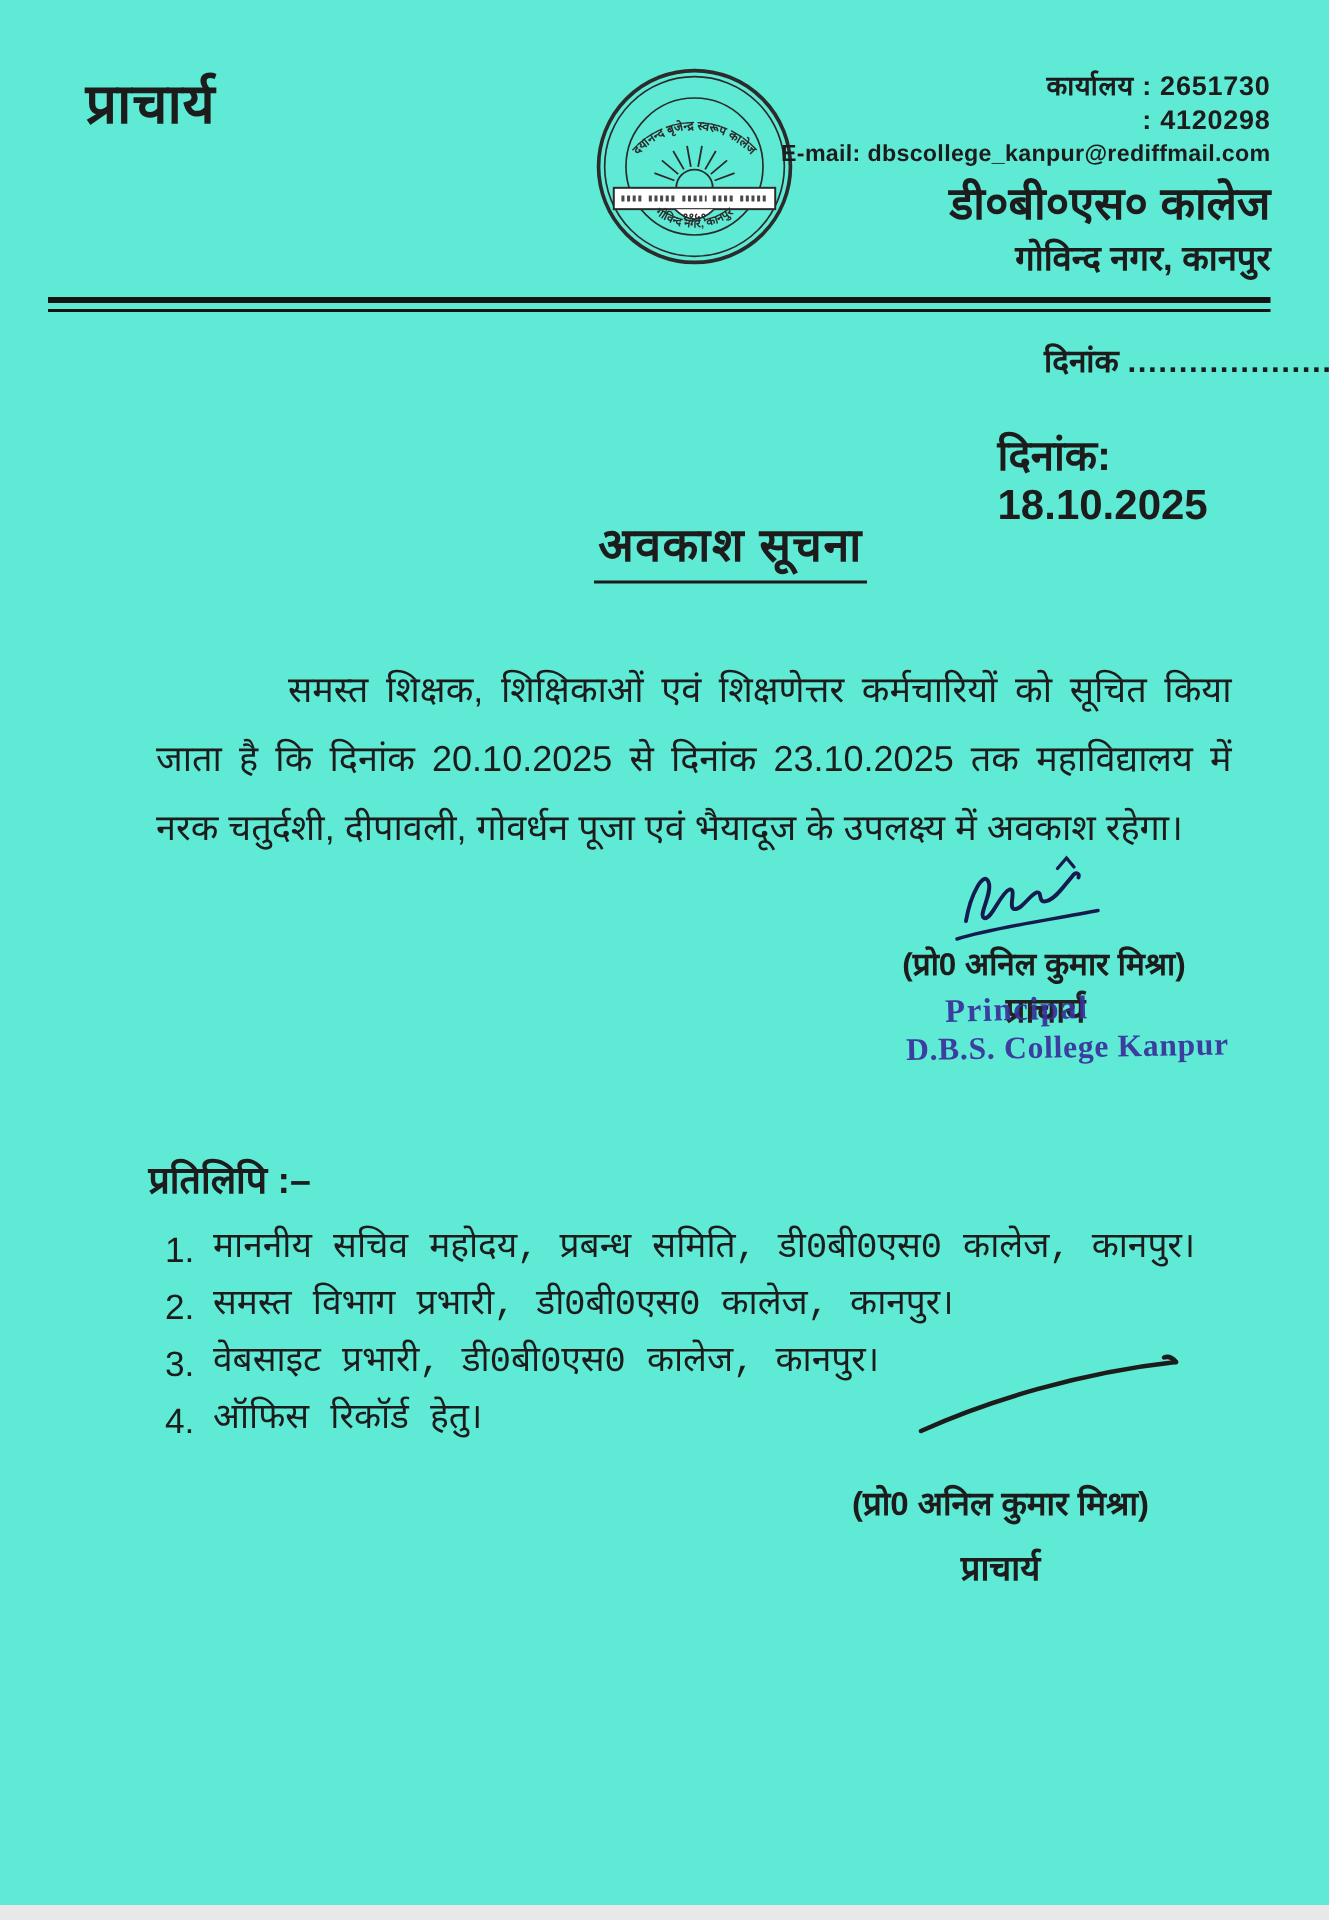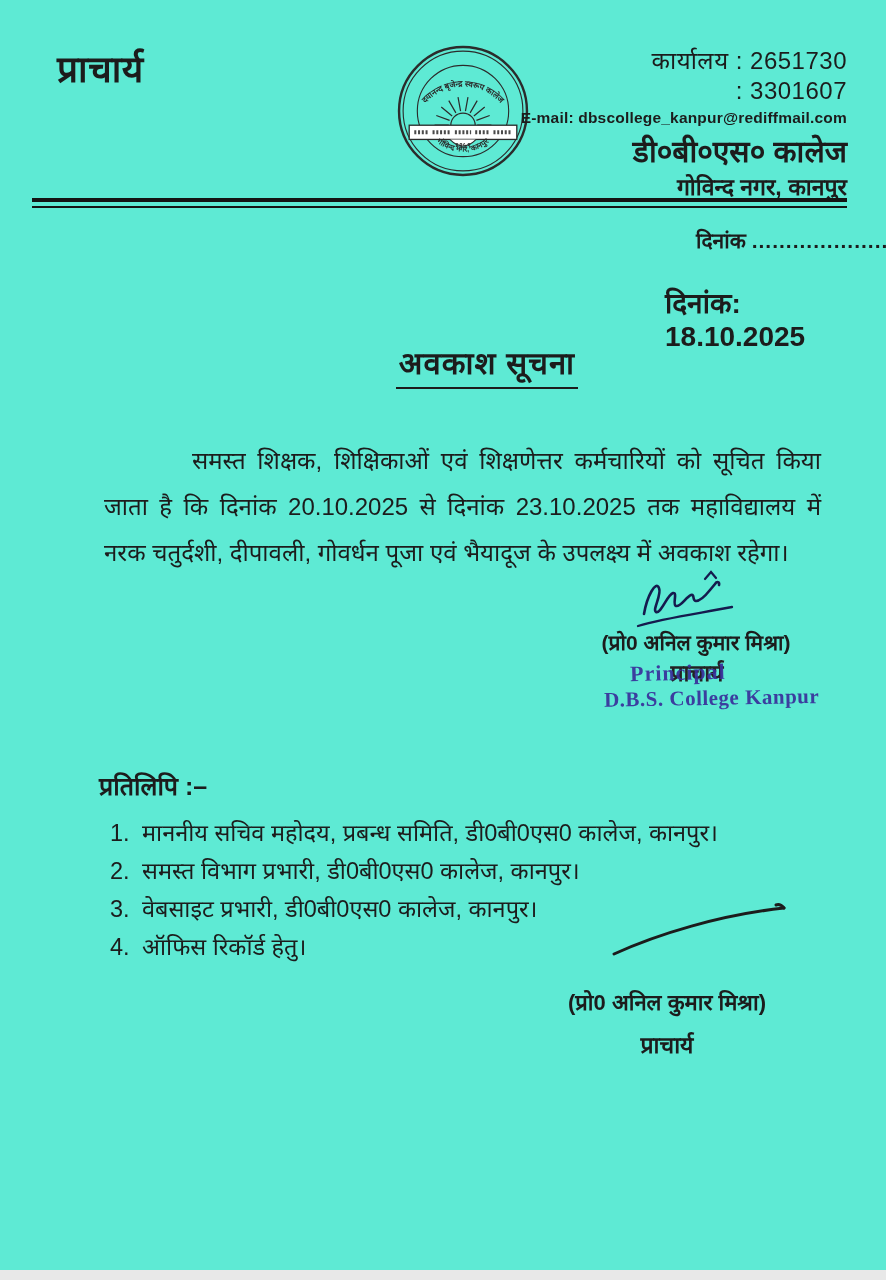--- a/index.html
+++ b/index.html
@@ -11,21 +11,21 @@
     overflow:hidden;
     font-family:"Liberation Sans","DejaVu Sans",sans-serif;
     color:#1c1c1c;
   }
   .abs{position:absolute;}
 
   
   .principal-label{left:57px;top:42px;font-size:37px;font-weight:700;letter-spacing:.5px;}
   .seal{left:396px;top:44px;width:134px;height:134px;}
   .contact{right:39px;top:46px;text-align:right;line-height:1.25;}
-  .contact .phone{font-size:24px;font-weight:400;letter-spacing:.5px;}
+  .contact .phone{font-size:18px;font-weight:700;letter-spacing:.5px;}
   .contact .email{font-size:15.5px;font-weight:700;margin-top:2px;letter-spacing:.2px;}
   .contact .college{font-size:30px;font-weight:700;margin-top:6px;}
   .contact .addr{font-size:23px;font-weight:700;margin-top:2px;}
 
   
   .rule{left:32px;top:198px;width:815px;height:4px;
         border-top:4px solid #141414;border-bottom:2px solid #141414;}
 
   
   .refrow{font-size:21px;font-weight:700;}
@@ -52,21 +52,21 @@
        transform:rotate(-1.5deg);letter-spacing:1px;opacity:.92;}
   .stamp-college{left:604px;top:686px;width:200px;font-size:21px;font-weight:700;
        font-family:"Liberation Serif","DejaVu Serif",serif;white-space:nowrap;
        transform:rotate(-1deg);letter-spacing:.5px;opacity:.92;}
 
   
   .copies-heading{left:99px;top:768px;font-size:25px;font-weight:700;}
   .copies-list{left:110px;top:818px;width:700px;font-size:23.5px;font-weight:500;}
   .copy-row{display:flex;margin-bottom:8px;line-height:30px;}
   .copy-no{width:32px;flex:0 0 32px;}
-  .copy-text{flex:1;}
+  .copy-text{flex:1;font-family:Liberation Mono, monospace;}
 
   
   .sig2{left:608px;top:898px;width:186px;height:62px;}
   .sig2-block{left:552px;top:986px;width:230px;text-align:center;}
   .sig2-name{font-size:22px;font-weight:700;white-space:nowrap;}
   .sig2-designation{font-size:23px;font-weight:700;margin-top:12px;}
 </style>
 </head>
 <body>
 
@@ -96,21 +96,21 @@
     <text font-size="8" font-weight="bold" fill="#2b2b2b">
       <textPath href="#sealTopArc" startOffset="50%" text-anchor="middle">दयानन्द बृजेन्द्र स्वरूप कालेज</textPath>
     </text>
     <text font-size="7.5" font-weight="bold" fill="#2b2b2b">
       <textPath href="#sealBottomArc" startOffset="50%" text-anchor="middle">गोविन्द नगर, कानपुर</textPath>
     </text>
   </svg>
 
   <div class="abs contact">
     <div class="phone">कार्यालय : 2651730</div>
-    <div class="phone">: 3301607</div>
+    <div class="phone">: 4120298</div>
     <div class="email">E-mail: dbscollege_kanpur@rediffmail.com</div>
     <div class="college">डी०बी०एस० कालेज</div>
     <div class="addr">गोविन्द नगर, कानपुर</div>
   </div>
 
   <div class="abs rule"></div>
 
   <div class="abs refrow ref-date">
     <span>दिनांक</span>
     <span class="dots">........................</span>

